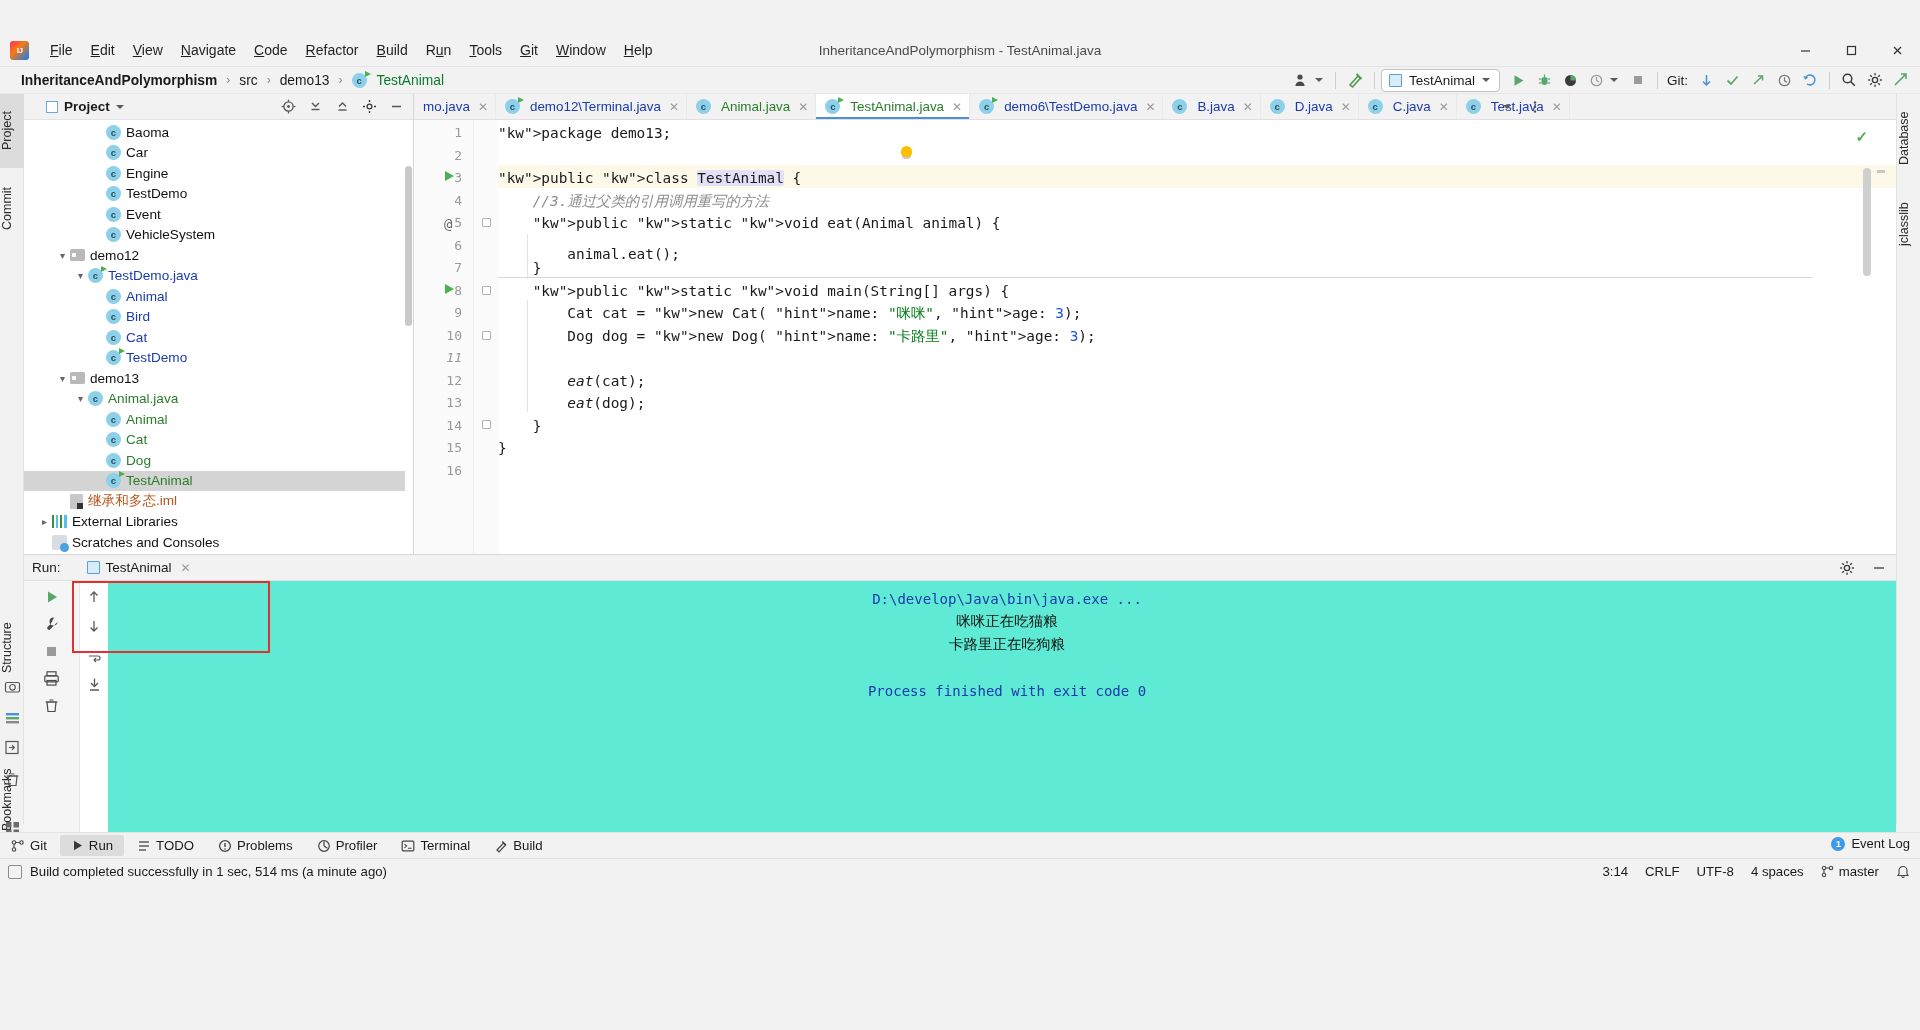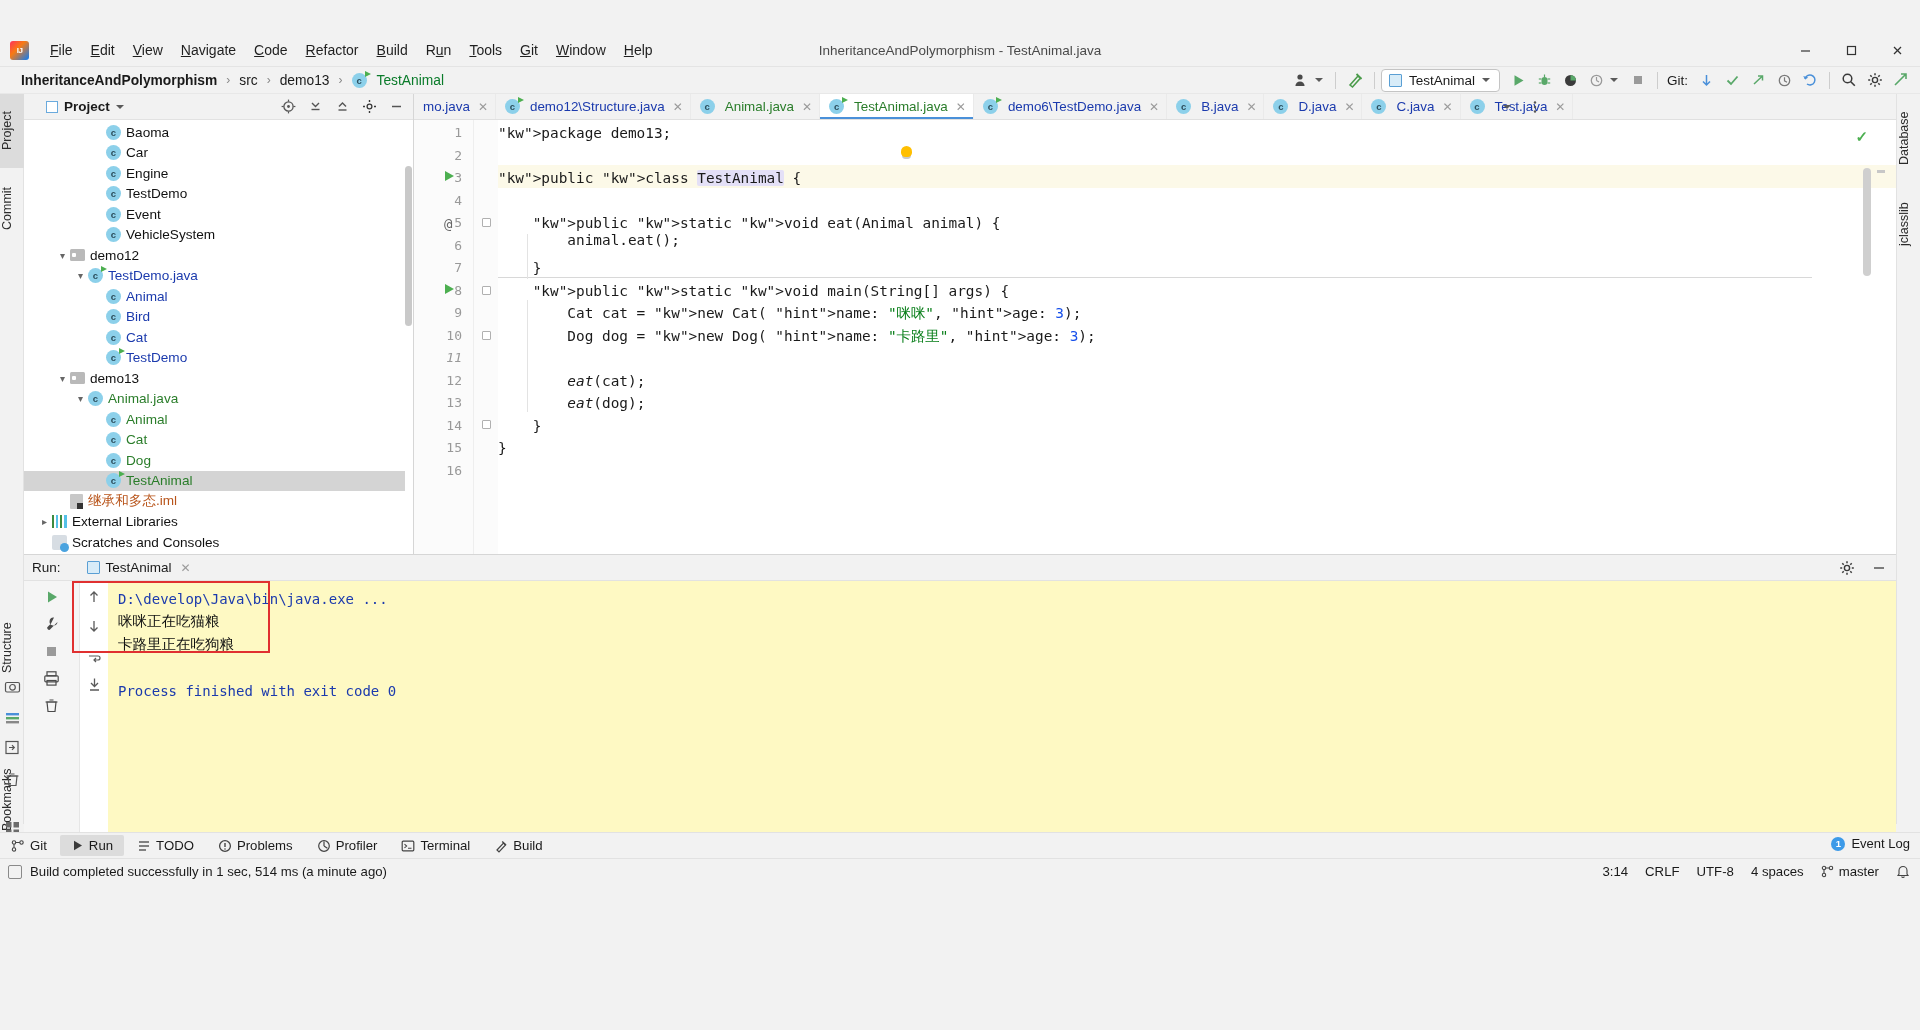--- a/index.html
+++ b/index.html
@@ -255,22 +255,22 @@
     background:#f5f5f5; border-right:1px solid #e6e6e6;
     display:flex; flex-direction:column; align-items:center; padding-top:4px; gap:3px;
   }
   .rs-btn { width:26px;height:24px;display:flex;align-items:center;justify-content:center;color:#5a5a5a; }
   .run-side2 {
     position:absolute; left:56px; top:26px; width:28px; bottom:0;
     display:flex; flex-direction:column; align-items:center; padding-top:4px; gap:5px;
   }
   .console {
     position:absolute; left:84px; top:26px; right:0; bottom:0;
-    background:#fef9c3; font-family:"DejaVu Sans Mono", monospace;
-    font-size:14px; padding:7px 0 0 10px; line-height:23px;
+    background:#5eead4; font-family:"DejaVu Sans Mono", monospace;
+    font-size:14px; padding:7px 0 0 10px; line-height:23px;text-align:center;
   }
   .c-blue{color:#1b3aad;}
   .c-black{color:#111;font-family:Liberation Mono, monospace;font-size:14.5px;}
   .redbox {
     position:absolute; left:72px; top:547px; width:198px; height:72px;
     border:2px solid #e03030; pointer-events:none;
   }
 
   
   .bottom-tabs {
@@ -710,21 +710,21 @@
     <div class="proj-scroll"></div>
   </div>
 
   <div class="tabs" id="tabs-root">
       <div class="tab">
         <span class="lbl blue">mo.java</span>
         <span class="tab-x">✕</span>
       </div>
       <div class="tab">
         <span class="cicon run">c</span>
-        <span class="lbl blue">demo12\Structure.java</span>
+        <span class="lbl blue">demo12\Terminal.java</span>
         <span class="tab-x">✕</span>
       </div>
       <div class="tab">
         <span class="cicon">c</span>
         <span class="lbl green">Animal.java</span>
         <span class="tab-x">✕</span>
       </div>
       <div class="tab active">
         <span class="cicon run">c</span>
         <span class="lbl green">TestAnimal.java</span>
@@ -806,22 +806,23 @@
 
     <div class="method-sep" style="left:84px; right:84px; top:157px;"></div>
 
     <div class="indent-guide" style="left:113px; top:114px; height:45px;"></div>
     <div class="indent-guide" style="left:113px; top:180px; height:112px;"></div>
 
     <div class="code" id="code-root">
         <div class="cline" style="top: 2px;"><span class="&lt;span">"kw"</span>&gt;package demo13;</div>
         <div class="cline" style="top: 24.5px;"></div>
         <div class="cline" style="top: 47px;"><span class="&lt;span">"kw"</span>&gt;public <span class="&lt;span">"kw"</span>&gt;class <span class="sel-word">TestAnimal</span> {</div>
+        <div class="cline" style="top: 69.5px;"><span class="cmt">    //3.通过父类的引用调用重写的方法</span></div>
         <div class="cline" style="top: 92px;">    <span class="&lt;span">"kw"</span>&gt;public <span class="&lt;span">"kw"</span>&gt;static <span class="&lt;span">"kw"</span>&gt;void eat(Animal animal) {</div>
-        <div class="cline" style="top: 109px;">        animal.eat();</div>
+        <div class="cline" style="top: 123px;">        animal.eat();</div>
         <div class="cline" style="top: 137px;">    }</div>
         <div class="cline" style="top: 159.5px;">    <span class="&lt;span">"kw"</span>&gt;public <span class="&lt;span">"kw"</span>&gt;static <span class="&lt;span">"kw"</span>&gt;void main(String[] args) {</div>
         <div class="cline" style="top: 182px;">        Cat cat = <span class="&lt;span">"kw"</span>&gt;new Cat( <span class="&lt;span">"hint"</span>&gt;name: <span class="str">"咪咪"</span>, <span class="&lt;span">"hint"</span>&gt;age: <span class="num">3</span>);</div>
         <div class="cline" style="top: 204.5px;">        Dog dog = <span class="&lt;span">"kw"</span>&gt;new Dog( <span class="&lt;span">"hint"</span>&gt;name: <span class="str">"卡路里"</span>, <span class="&lt;span">"hint"</span>&gt;age: <span class="num">3</span>);</div>
         <div class="cline" style="top: 227px;"></div>
         <div class="cline" style="top: 249.5px;">        <span class="italic">eat</span>(cat);</div>
         <div class="cline" style="top: 272px;">        <span class="italic">eat</span>(dog);</div>
         <div class="cline" style="top: 294.5px;">    }</div>
         <div class="cline" style="top: 317px;">}</div>
         <div class="cline" style="top: 339.5px;"></div>

